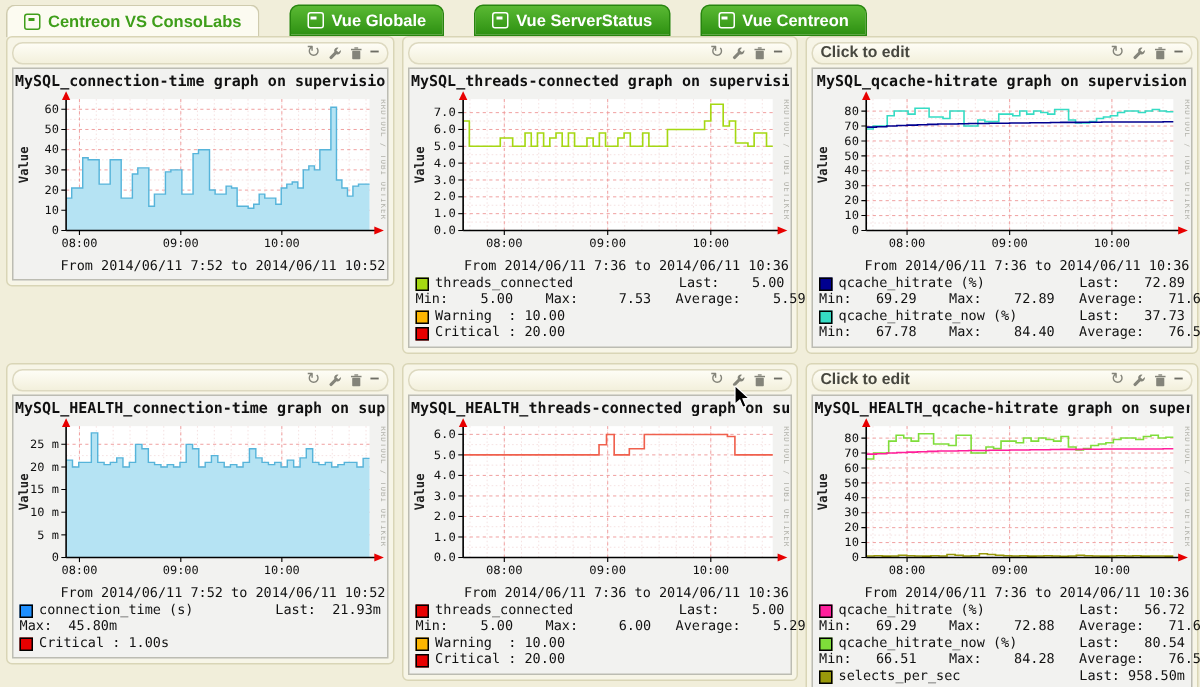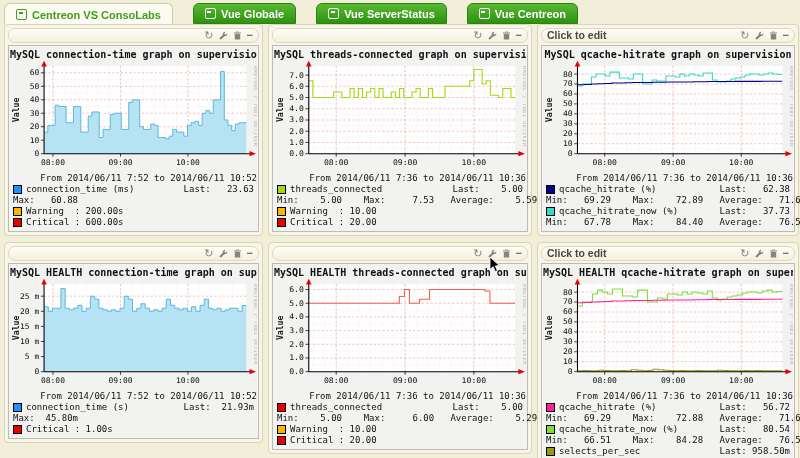--- a/index.html
+++ b/index.html
@@ -142,26 +142,20 @@
           <path d="M32 70.8 H35.5 V64.2 H38.9 V64.2 H42.4 V44.4 H45.8 V45.7 H49.3 V45.7 H52.7 V61.6 H56.2 V61.6 H59.6 V45.7 H63.1 V45.7 H66.5 V70.8 H70.0 V70.8 H73.5 V55.0 H76.9 V51.0 H80.4 V51.0 H83.8 V76.1 H87.3 V68.2 H90.7 V68.2 H94.2 V53.6 H97.6 V52.3 H101.1 V52.3 H104.5 V68.2 H108.0 V68.2 H111.5 V41.7 H114.9 V39.1 H118.4 V39.1 H121.8 V65.5 H125.3 V68.2 H128.7 V68.2 H132.2 V62.9 H135.6 V64.2 H139.1 V76.1 H142.5 V76.1 H146.0 V77.4 H149.5 V74.8 H152.9 V68.2 H156.4 V70.8 H159.8 V70.8 H163.3 V74.8 H166.7 V64.2 H170.2 V61.6 H173.6 V60.2 H177.1 V64.2 H180.5 V52.3 H184.0 V49.7 H187.5 V52.3 H190.9 V39.1 H194.4 V39.1 H197.8 V11.3 H201.3 V58.9 H204.7 V64.2 H208.2 V69.5 H211.6 V62.9 H215.1 V61.6 H218.5 V61.6 H222 V92 H32 Z" fill="#b5e3f3" stroke="none"></path>
           <path d="M32 70.8 H35.5 V64.2 H38.9 V64.2 H42.4 V44.4 H45.8 V45.7 H49.3 V45.7 H52.7 V61.6 H56.2 V61.6 H59.6 V45.7 H63.1 V45.7 H66.5 V70.8 H70.0 V70.8 H73.5 V55.0 H76.9 V51.0 H80.4 V51.0 H83.8 V76.1 H87.3 V68.2 H90.7 V68.2 H94.2 V53.6 H97.6 V52.3 H101.1 V52.3 H104.5 V68.2 H108.0 V68.2 H111.5 V41.7 H114.9 V39.1 H118.4 V39.1 H121.8 V65.5 H125.3 V68.2 H128.7 V68.2 H132.2 V62.9 H135.6 V64.2 H139.1 V76.1 H142.5 V76.1 H146.0 V77.4 H149.5 V74.8 H152.9 V68.2 H156.4 V70.8 H159.8 V70.8 H163.3 V74.8 H166.7 V64.2 H170.2 V61.6 H173.6 V60.2 H177.1 V64.2 H180.5 V52.3 H184.0 V49.7 H187.5 V52.3 H190.9 V39.1 H194.4 V39.1 H197.8 V11.3 H201.3 V58.9 H204.7 V64.2 H208.2 V69.5 H211.6 V62.9 H215.1 V61.6 H218.5 V61.6 H222" fill="none" stroke="#56b4da" stroke-width="0.9"></path>
           <line x1="32" y1="92" x2="227" y2="92" stroke="#000" stroke-width="1"></line>
           <line x1="32" y1="92" x2="32" y2="5" stroke="#000" stroke-width="1"></line>
           <polygon points="32,0.8 29.4,6.5 34.6,6.5" fill="#e80000"></polygon>
           <polygon points="231,92 225,89.4 225,94.6" fill="#e80000"></polygon>
           <text x="8" y="49" text-anchor="middle" font-size="8" font-weight="bold" font-family="DejaVu Sans Mono, monospace" fill="#222" transform="rotate(-90 8 49)">Value</text>
           <text x="229" y="6" font-size="5" font-family="DejaVu Sans Mono, monospace" fill="#b2b2aa" letter-spacing="0.6" transform="rotate(90 229 6)">RRDTOOL / TOBI OETIKER</text>
         </svg>
       <div class="g-from">From 2014/06/11 7:52 to 2014/06/11 10:52</div>
-      <div class="g-legend">
-          <div class="leg-row"><span class="leg-swatch" style="background: rgb(30, 144, 255);"></span><span>connection_time (ms)</span><span class="leg-right">Last:   23.63</span></div>
-          <div class="leg-row"><span>Max:   60.88</span></div>
-          <div class="leg-row"><span class="leg-swatch" style="background: rgb(253, 182, 0);"></span><span>Warning  : 200.00s</span></div>
-          <div class="leg-row"><span class="leg-swatch" style="background: rgb(232, 0, 0);"></span><span>Critical : 600.00s</span></div>
-        </div>
     </div>
   </div>
 
   <div class="panel">
     <div class="p-head">
       <div class="p-head-bar">
         <span class="p-title"></span>
         <span class="p-icons">
           <span class="p-icon">↻</span>
           <span class="p-icon">
@@ -350,21 +344,21 @@
           <path d="M32 24.3 H38.3 V24.0 H44.7 V23.6 H51.0 V23.3 H57.3 V23.0 H63.7 V22.7 H70.0 V22.5 H76.3 V22.3 H82.7 V22.2 H89.0 V22.1 H95.3 V22.0 H101.7 V21.9 H108.0 V21.8 H114.3 V21.7 H120.7 V21.6 H127.0 V21.6 H133.3 V21.5 H139.7 V21.4 H146.0 V21.3 H152.3 V21.2 H158.7 V21.2 H165.0 V21.1 H171.3 V21.1 H177.7 V21.0 H184.0 V21.0 H190.3 V21.0 H196.7 V21.0 H203.0 V20.9 H209.3 V20.9 H215.7 V20.8 H222" fill="none" stroke="#000090" stroke-width="1"></path>
           <line x1="32" y1="92" x2="227" y2="92" stroke="#000" stroke-width="1"></line>
           <line x1="32" y1="92" x2="32" y2="5" stroke="#000" stroke-width="1"></line>
           <polygon points="32,0.8 29.4,6.5 34.6,6.5" fill="#e80000"></polygon>
           <polygon points="231,92 225,89.4 225,94.6" fill="#e80000"></polygon>
           <text x="8" y="49" text-anchor="middle" font-size="8" font-weight="bold" font-family="DejaVu Sans Mono, monospace" fill="#222" transform="rotate(-90 8 49)">Value</text>
           <text x="229" y="6" font-size="5" font-family="DejaVu Sans Mono, monospace" fill="#b2b2aa" letter-spacing="0.6" transform="rotate(90 229 6)">RRDTOOL / TOBI OETIKER</text>
         </svg>
       <div class="g-from">From 2014/06/11 7:36 to 2014/06/11 10:36</div>
       <div class="g-legend">
-          <div class="leg-row"><span class="leg-swatch" style="background: rgb(0, 0, 144);"></span><span>qcache_hitrate (%)</span><span class="leg-right">Last:   62.38</span></div>
+          <div class="leg-row"><span class="leg-swatch" style="background: rgb(0, 0, 144);"></span><span>qcache_hitrate (%)</span><span class="leg-right">Last:   72.89</span></div>
           <div class="leg-row"><span>Min:   69.29    Max:    72.89   Average:   71.66</span></div>
           <div class="leg-row"><span class="leg-swatch" style="background: rgb(53, 220, 196);"></span><span>qcache_hitrate_now (%)</span><span class="leg-right">Last:   37.73</span></div>
           <div class="leg-row"><span>Min:   67.78    Max:    84.40   Average:   76.57</span></div>
         </div>
     </div>
   </div>
 
   <div class="panel">
     <div class="p-head">
       <div class="p-head-bar">

